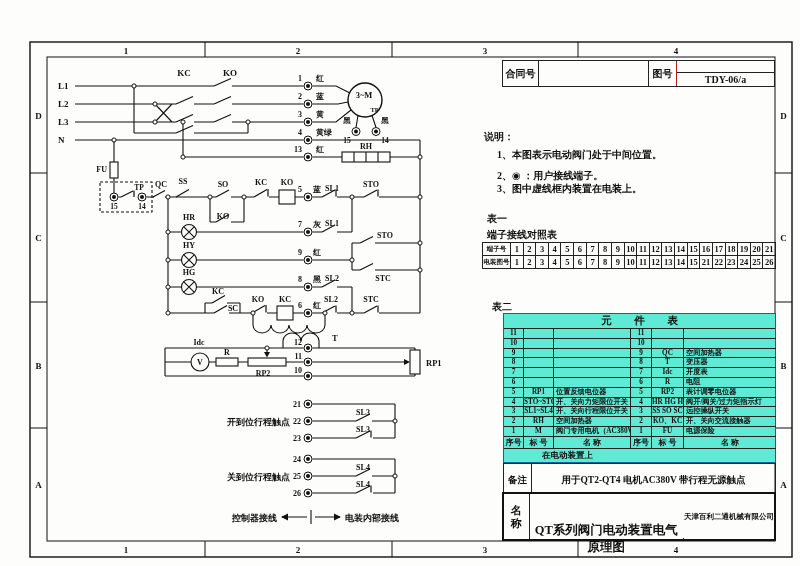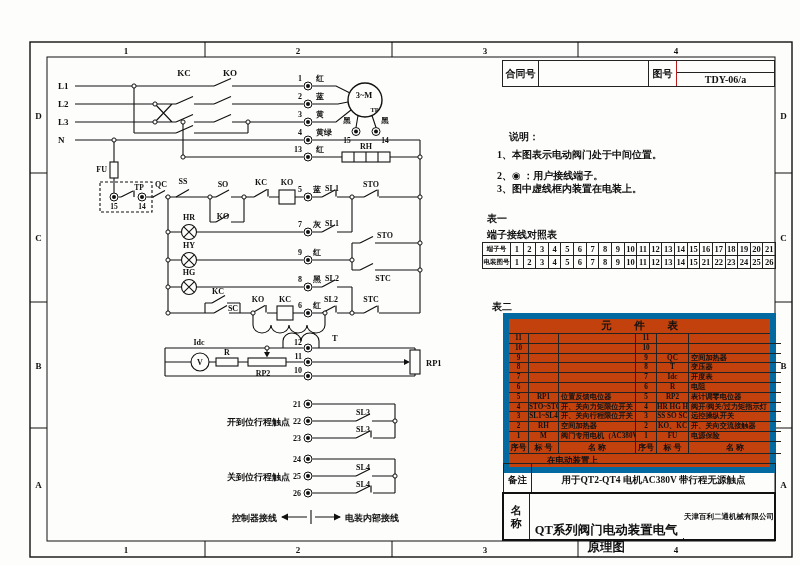--- a/index.html
+++ b/index.html
@@ -19,21 +19,21 @@
   
   .note-line{position:absolute;font-size:10px;font-weight:bold;white-space:nowrap;}
   
   #table1{left:482px;top:242px;width:294px;border-top:1px solid #222;border-left:1px solid #222;}
   .t1row{display:grid;grid-template-columns:28px repeat(21,1fr);height:13px;}
   .t1lab{font-size:6.5px;display:flex;align-items:center;justify-content:center;
          border-right:1px solid #222;border-bottom:1px solid #222;font-weight:bold;}
   .t1c{font-size:8.5px;font-weight:bold;display:flex;align-items:center;justify-content:center;
        border-right:1px solid #222;border-bottom:1px solid #222;}
   
-  #table2{left:503px;top:313px;width:273px;border:6px solid #0369a1;background:#c2410c;}
+  #table2{left:503px;top:313px;width:273px;border:1px solid #0369a1;background:#5eead4;}
   #t2-title{height:14px;border-bottom:1px solid #222;display:flex;align-items:center;justify-content:center;
             font-size:10.5px;font-weight:bold;letter-spacing:10px;text-indent:10px;}
   .t2grid{display:grid;grid-template-columns:20px 30px 77px 21px 32px 92px;}
   .t2c{box-sizing:border-box;height:9.8px;line-height:9.6px;font-size:7.2px;font-weight:bold;
        border-right:1px solid #222;border-bottom:1px solid #222;overflow:hidden;white-space:nowrap;
        text-align:center;}
   .t2c.c-name,.t2c.c-name2{text-align:left;padding-left:2px;}
   .t2c:nth-child(6n){border-right:none;}
   #t2-headrow .t2c{height:12px;line-height:11px;font-size:8px;}
   #t2-foot{display:grid;grid-template-columns:127px 146px;}
@@ -321,21 +321,21 @@
 <div id="contract-row" class="abs bordered">
   <div class="cell lbl10" style="width:36px;border-right:1px solid #222;">合同号</div>
   <div class="cell" style="flex:1;"></div>
   <div class="cell lbl10" style="width:29px;border-left:1px solid #222;border-right:1px solid #b91c1c;">图号</div>
   <div style="width:97px;display:flex;flex-direction:column;">
     <div class="cell" style="height:12px;border-bottom:1px solid #222;"></div>
     <div class="cell" style="flex:1;font-size:10px;font-weight:bold;">TDY-06/a</div>
   </div>
 </div>
 
-<div class="note-line" style="left:509px;top:130px;">说明：</div>
+<div class="note-line" style="left:484px;top:130px;">说明：</div>
 <div class="note-line" style="left:497px;top:148px;">1、本图表示电动阀门处于中间位置。</div>
 <div class="note-line" style="left:497px;top:169px;">2、◉ ：用户接线端子。</div>
 <div class="note-line" style="left:497px;top:182px;">3、图中虚线框内装置在电装上。</div>
 
 <div class="cap" style="left:487px;top:212px;">表一</div>
 <div class="cap" style="left:487px;top:228px;">端子接线对照表</div>
 <div id="table1" class="abs">
   <div class="t1row">
     <div class="t1lab">端子号</div>
   <div class="t1c">1</div>

